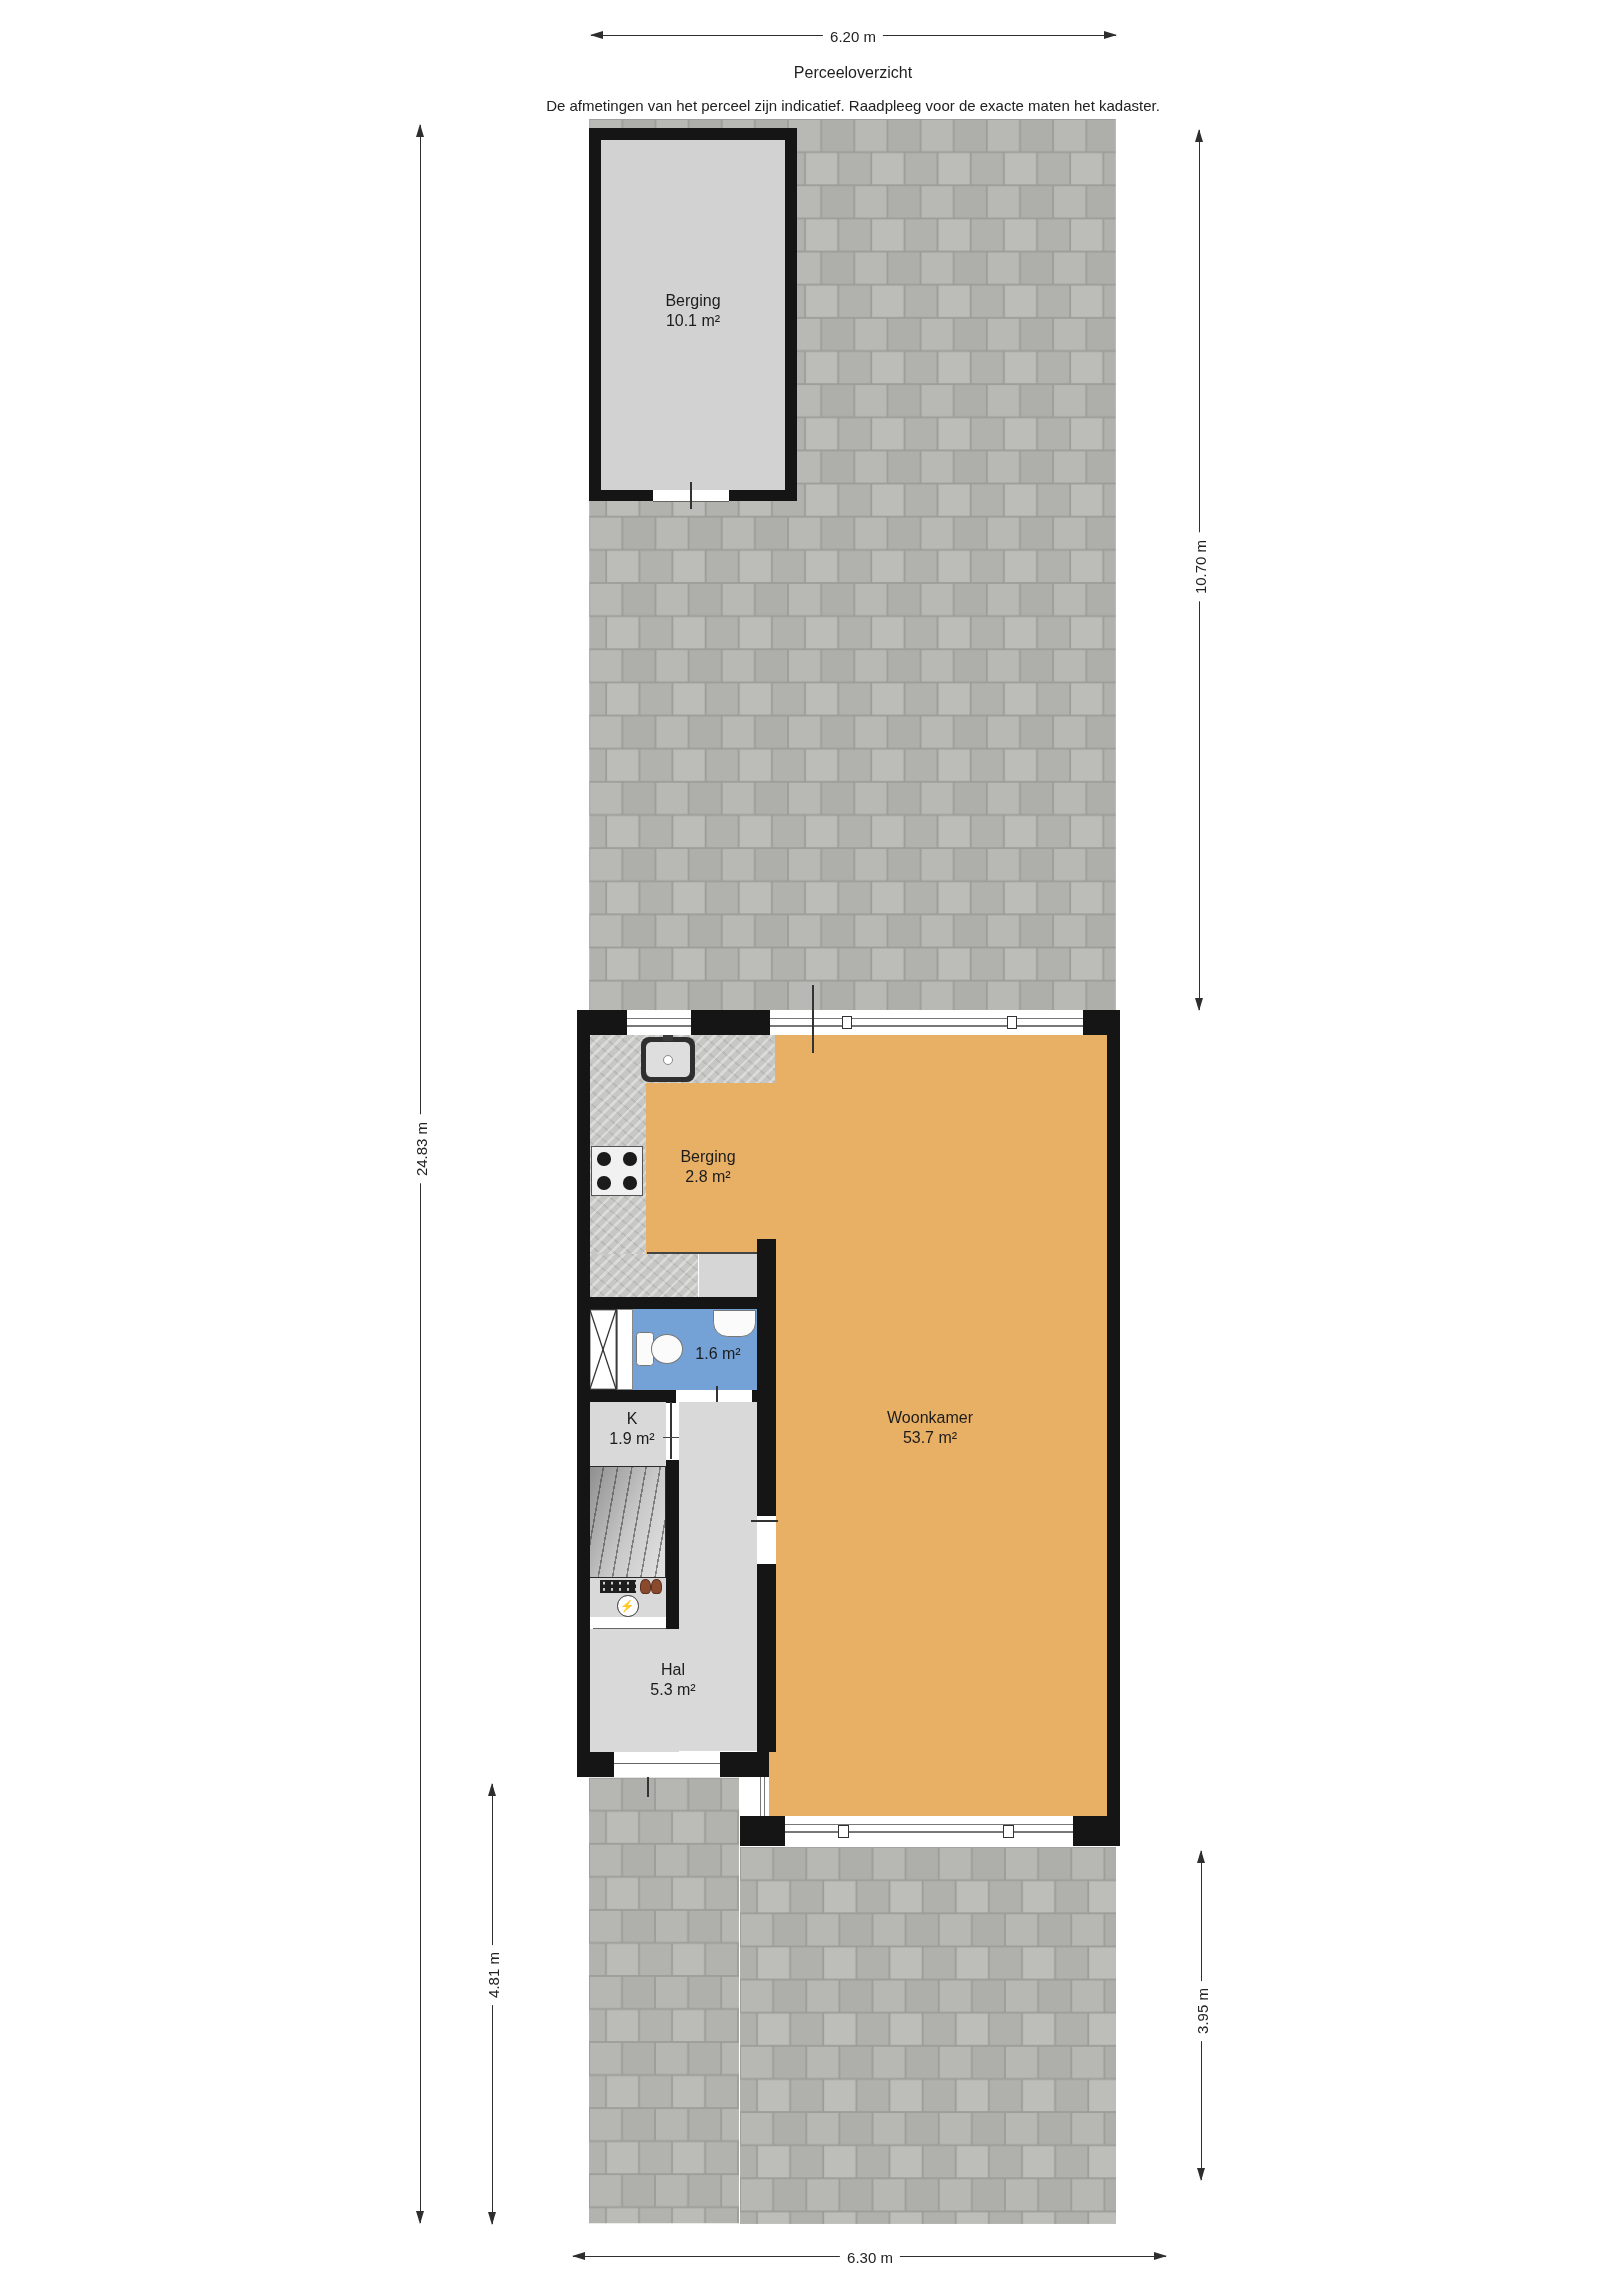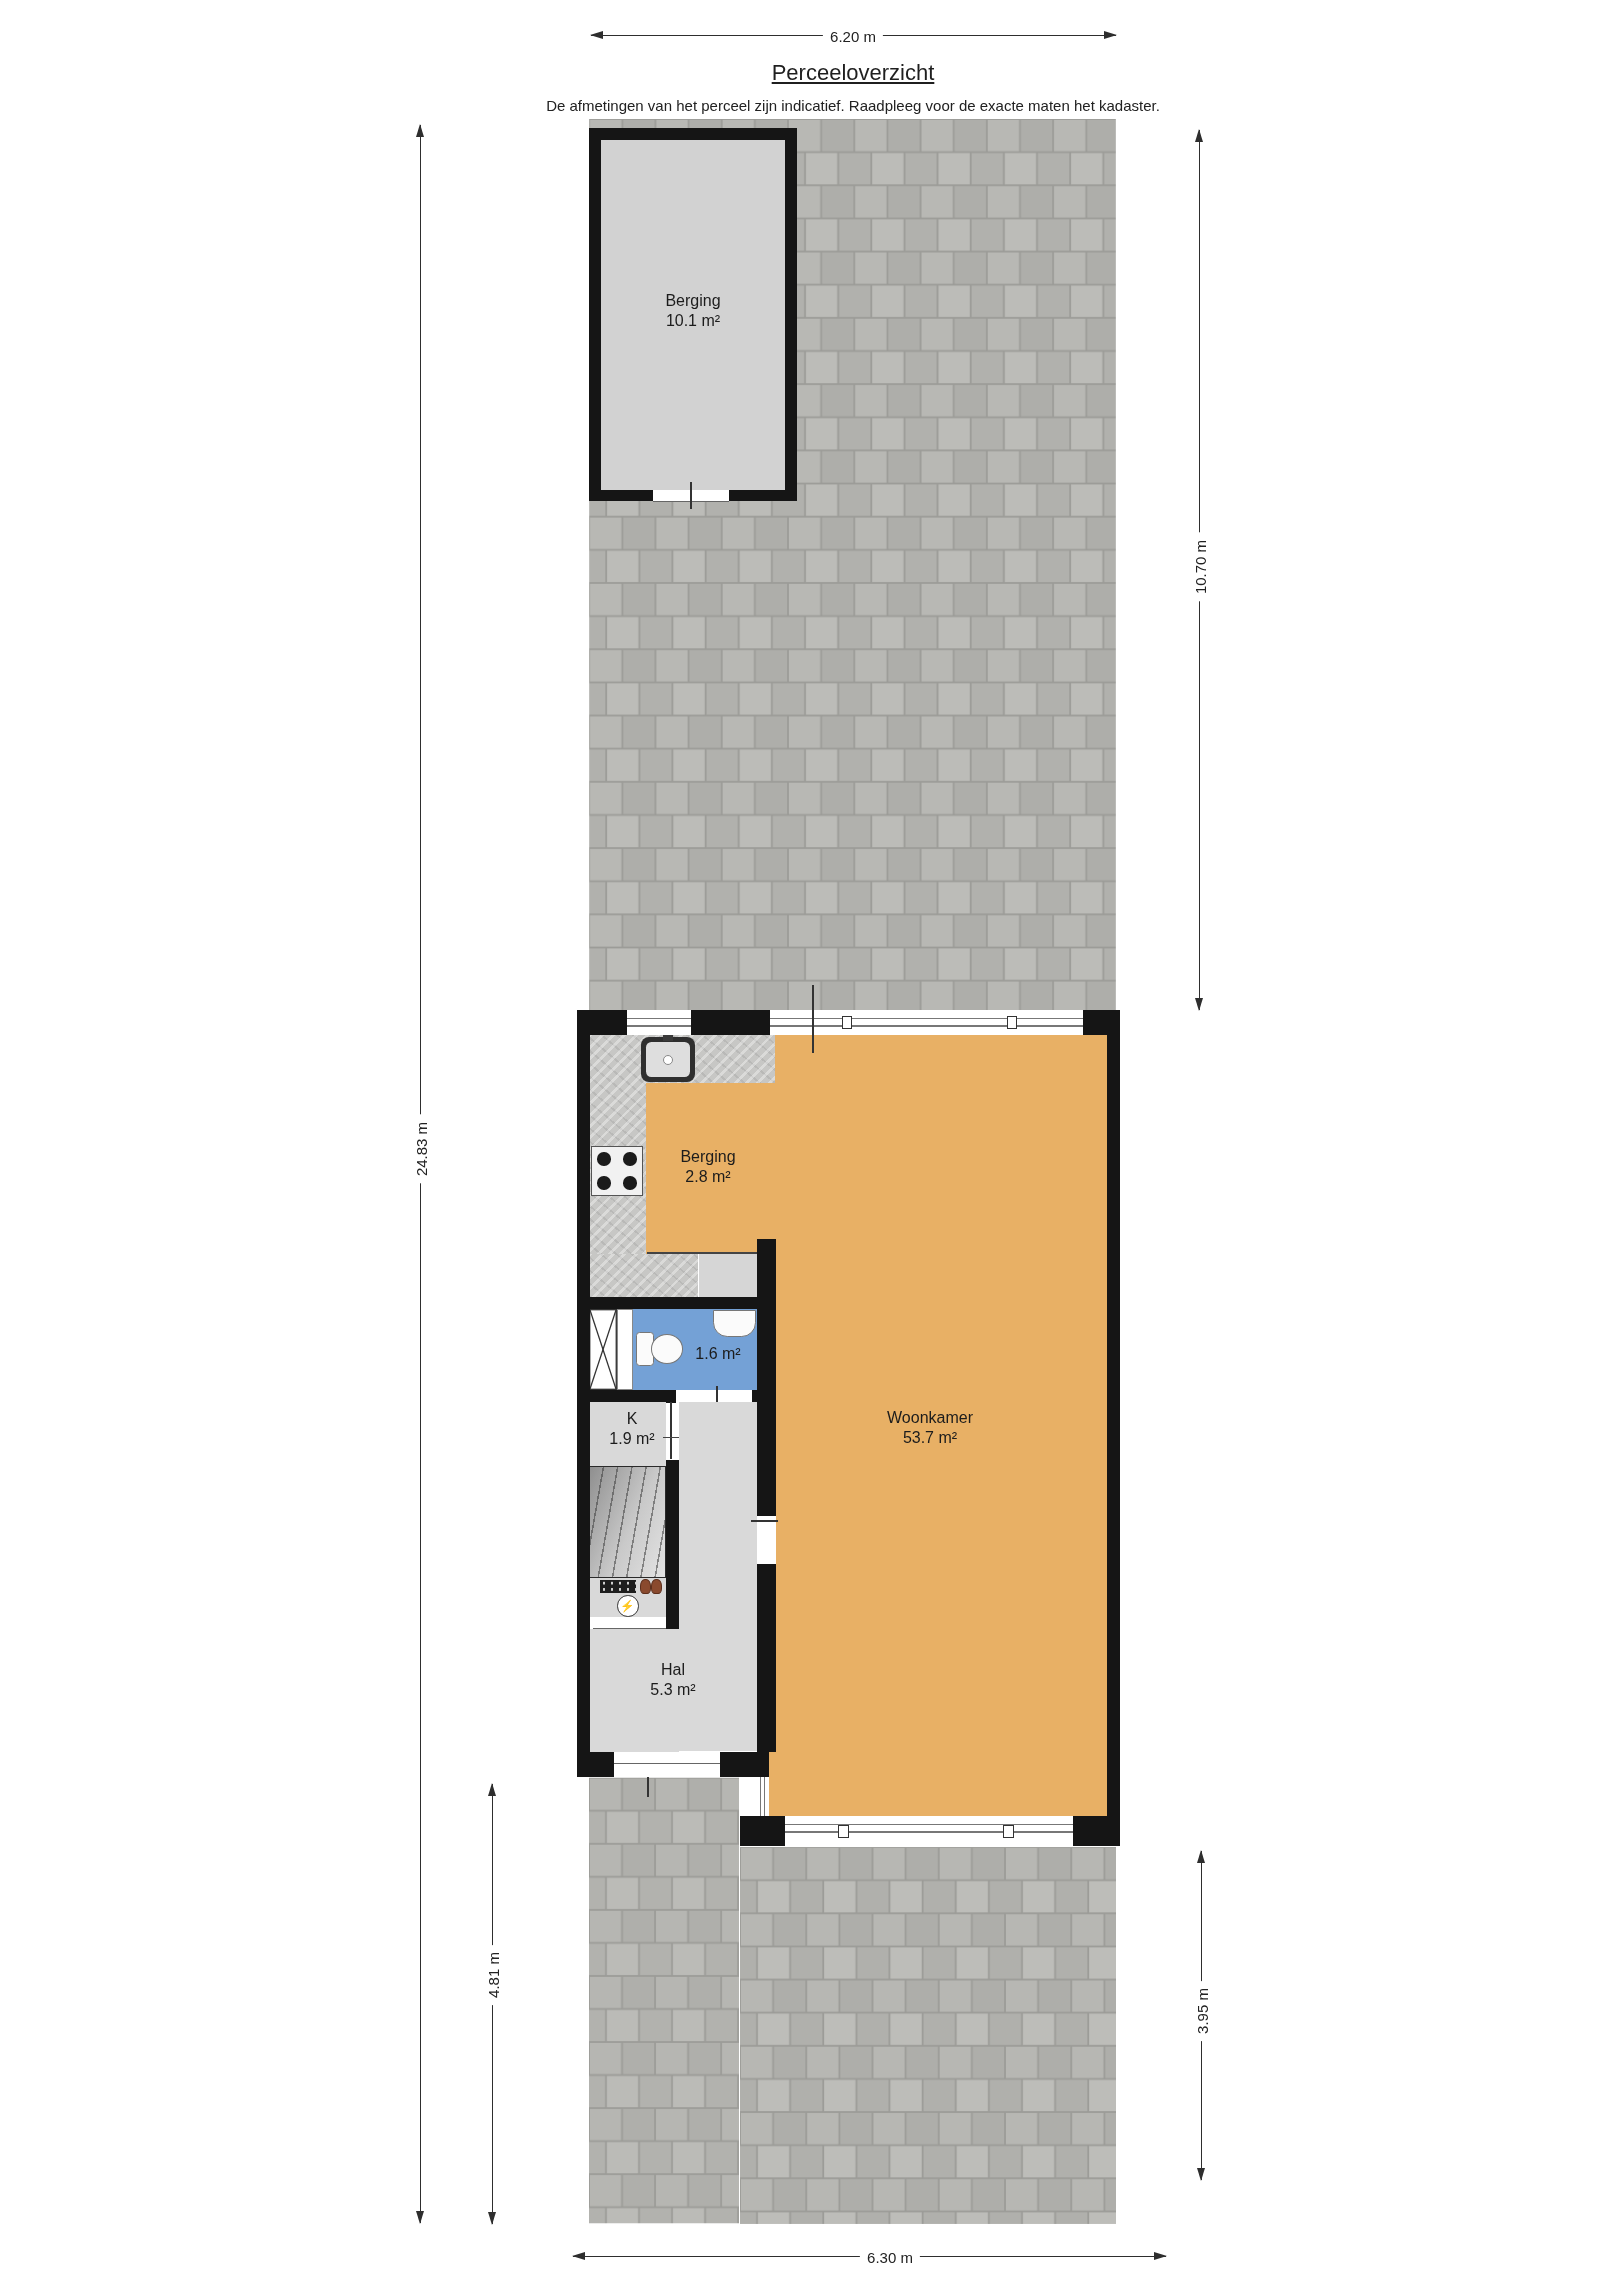--- a/index.html
+++ b/index.html
@@ -19,21 +19,21 @@
   .floor-gray{position:absolute;background:#d9d9d9;}
   .floor-blue{position:absolute;background:#74a1d6;}
   .counter{position:absolute;background:#c7c7c5;
      background-image:repeating-linear-gradient(135deg,rgba(255,255,255,.35) 0 2.7px,rgba(0,0,0,0) 2.7px 8px),
                       repeating-linear-gradient(40deg,rgba(120,120,120,.18) 0 1.8px,rgba(0,0,0,0) 1.8px 9.9px);}
   .stairs{position:absolute;background-image:repeating-linear-gradient(100deg,rgba(0,0,0,0) 0 12.5px,rgba(60,60,60,.55) 12.5px 14px),
      linear-gradient(115deg,#8f8f8f 0%,#c9c9c9 55%,#e3e3e3 100%);border:0.9px solid #2a2a2a;box-sizing:border-box;}
   
   .room-label{position:absolute;transform:translate(-50%,-50%);text-align:center;
      font-size:16px;line-height:19.7px;color:#1c1c1c;white-space:nowrap;}
-  .title{position:absolute;transform:translate(-50%,-50%);font-size:22px;white-space:nowrap;text-decoration:underline;}
+  .title{position:absolute;transform:translate(-50%,-50%);font-size:16px;white-space:nowrap;}
   .subtitle{position:absolute;transform:translate(-50%,-50%);font-size:15px;white-space:nowrap;color:#222;}
   
   .dim-line-h{position:absolute;height:0;border-top:1.3px solid #2e2e2e;}
   .dim-line-v{position:absolute;width:0;border-left:1.3px solid #2e2e2e;}
   .dim-label{position:absolute;transform:translate(-50%,-50%);font-size:15px;color:#222;
      background:#fff;padding:0.9px 7.2px;white-space:nowrap;}
   .dim-label.vert{transform:translate(-50%,-50%) rotate(-90deg);}
   .ah{position:absolute;width:0;height:0;border:solid transparent;}
   .ah.left {border-width:4.5px 13.4px 4.5px 0;border-right-color:#2e2e2e;}
   .ah.right{border-width:4.5px 0 4.5px 13.4px;border-left-color:#2e2e2e;}
@@ -240,16 +240,16 @@
   <div class="dim-line-v" style="left:1201px;top:1851px;height:329px;">
     <div class="ah up" style="left:-5.4px;top:-0.9px;"></div>
     <div class="ah down" style="left:-5.4px;bottom:-0.9px;"></div>
   </div>
   <div class="dim-label vert" style="left:1202px;top:2011px;">3.95 m</div>
 
   <div class="dim-line-h" style="left:573px;top:2256px;width:593px;">
     <div class="ah left" style="left:-0.9px;top:-5.4px;"></div>
     <div class="ah right" style="right:-0.9px;top:-5.4px;"></div>
   </div>
-  <div class="dim-label" style="left:890px;top:2257px;">6.30 m</div>
+  <div class="dim-label" style="left:870px;top:2257px;">6.30 m</div>
 
 </div>
 
 
 </body></html>

